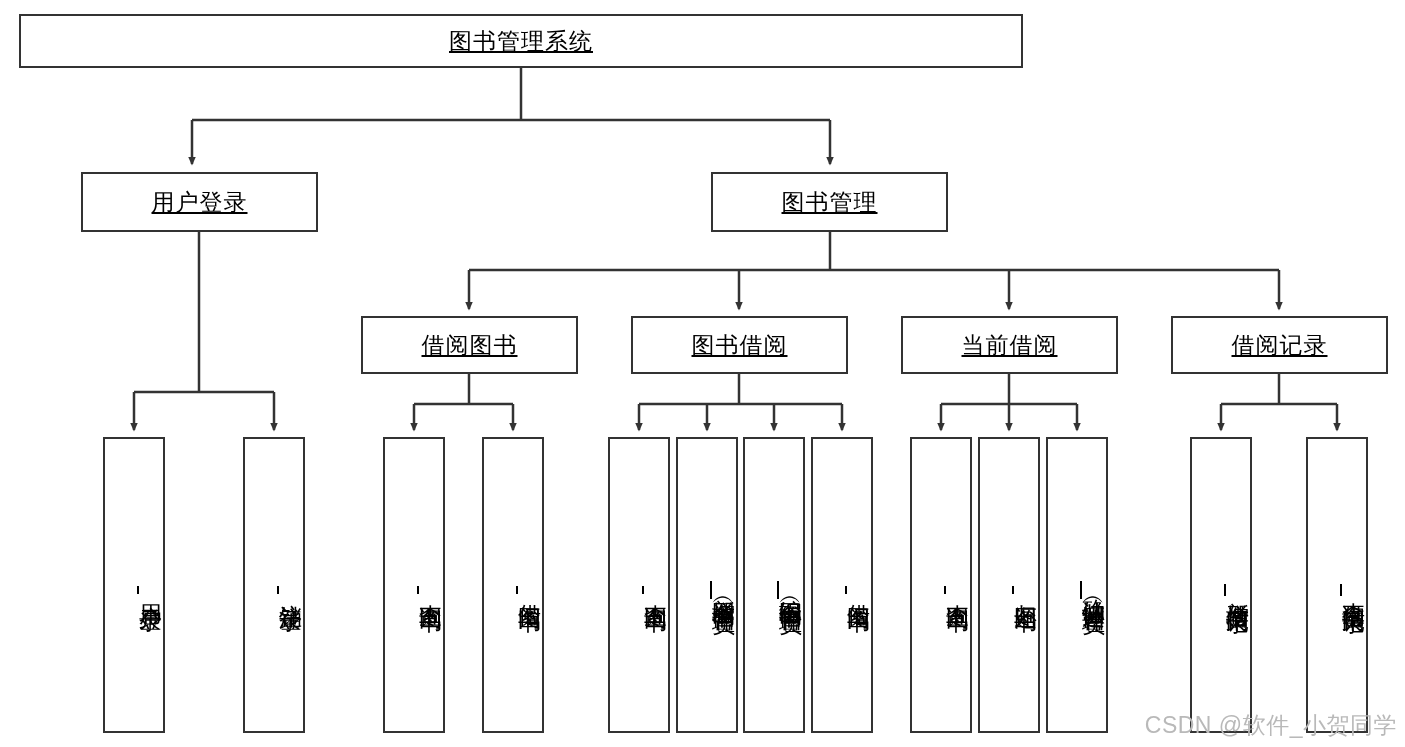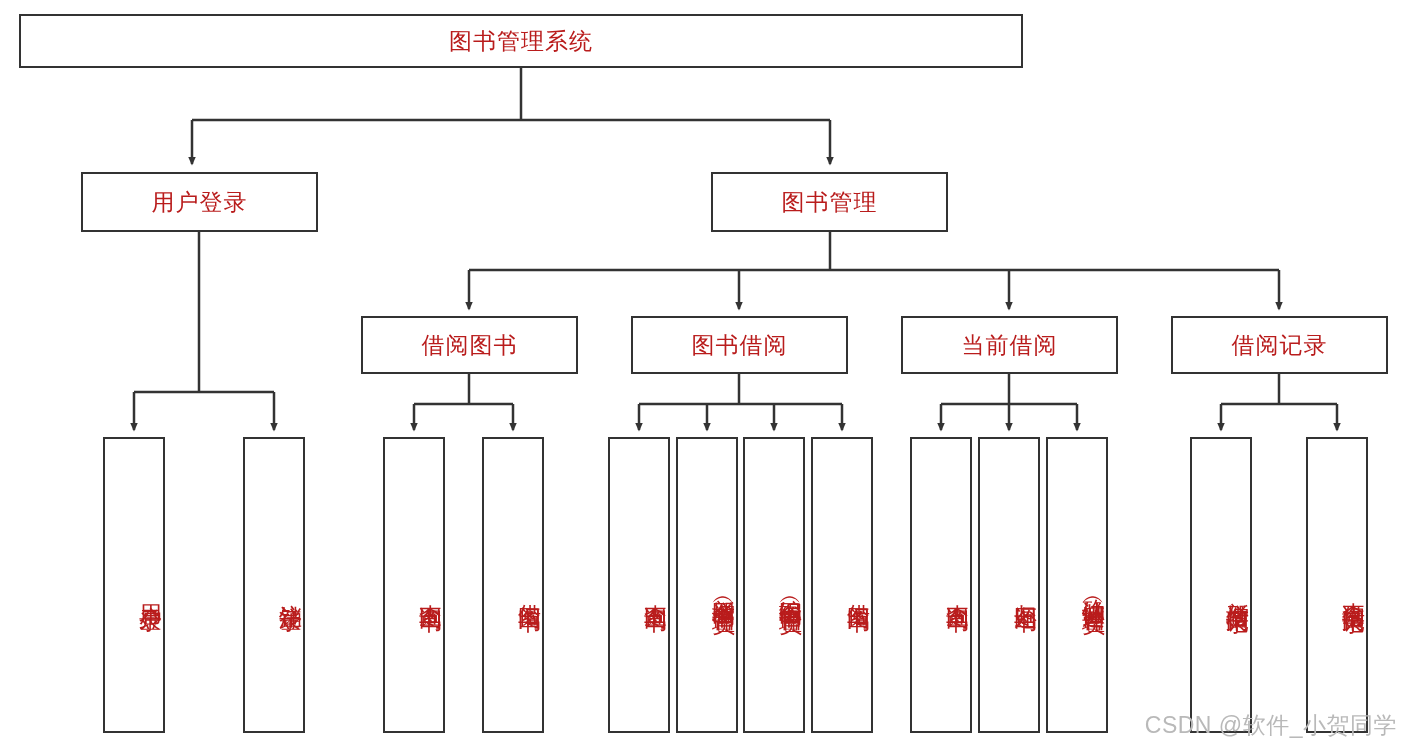--- a/index.html
+++ b/index.html
@@ -16,21 +16,22 @@
     overflow: hidden;
   }
   .node {
     position: absolute;
     box-sizing: border-box;
     border: 2.5px solid #333333;
     background: #ffffff;
     display: flex;
     align-items: center;
     justify-content: center;
-    color: #b91c1c;
+    color: #000000;
+    text-decoration: underline;
   }
   .node.horiz {
     font-size: 23px;
     letter-spacing: 1px;
   }
   .node.vert {
     writing-mode: vertical-rl;
     text-orientation: upright;
     font-size: 23px;
     letter-spacing: 2px;

